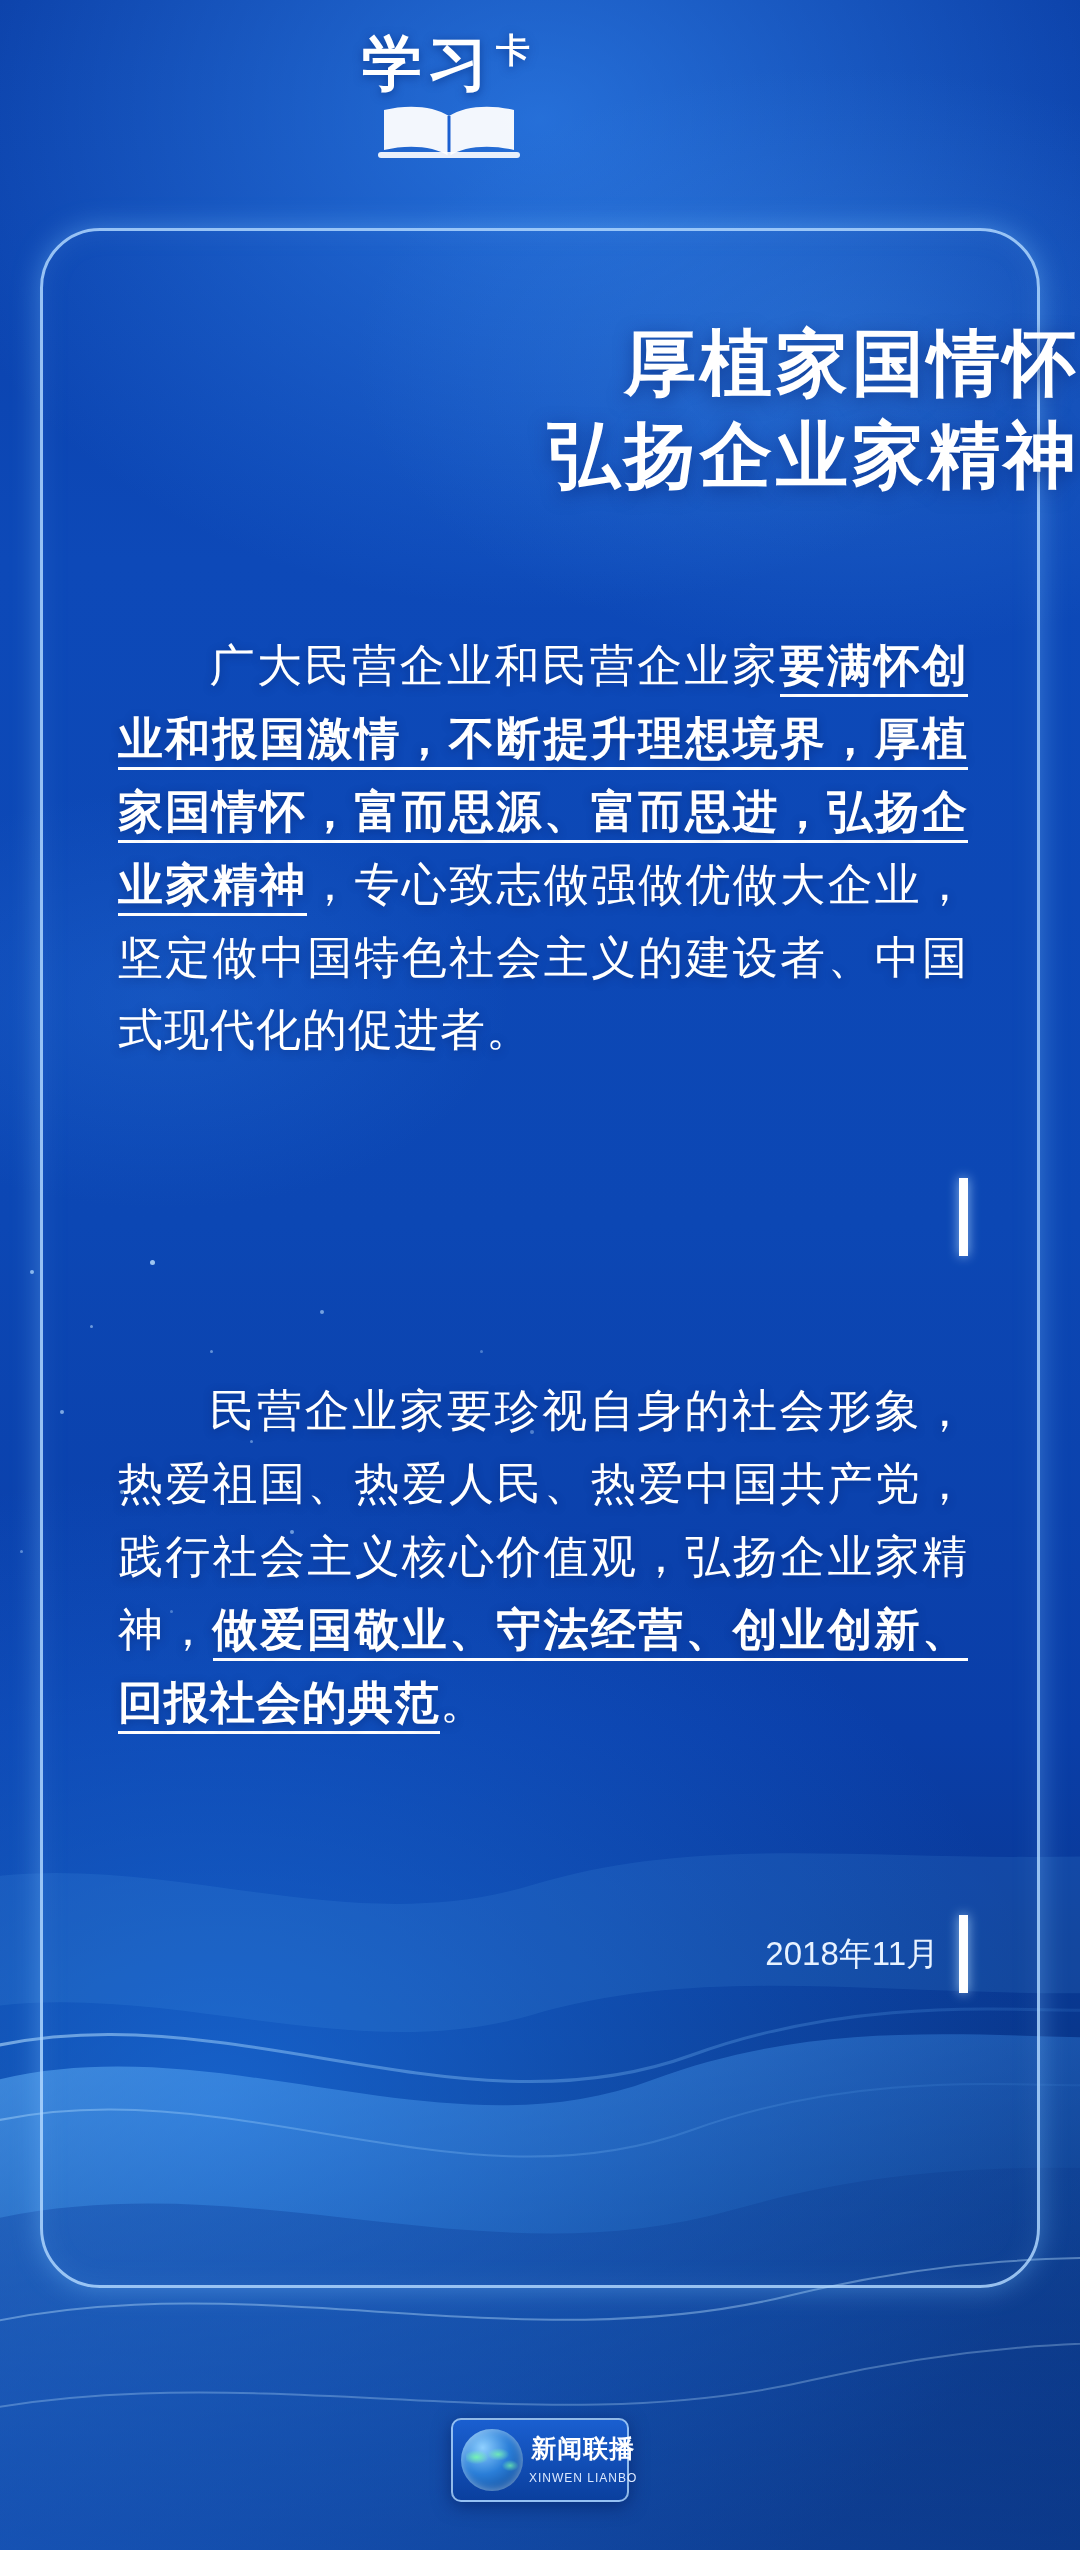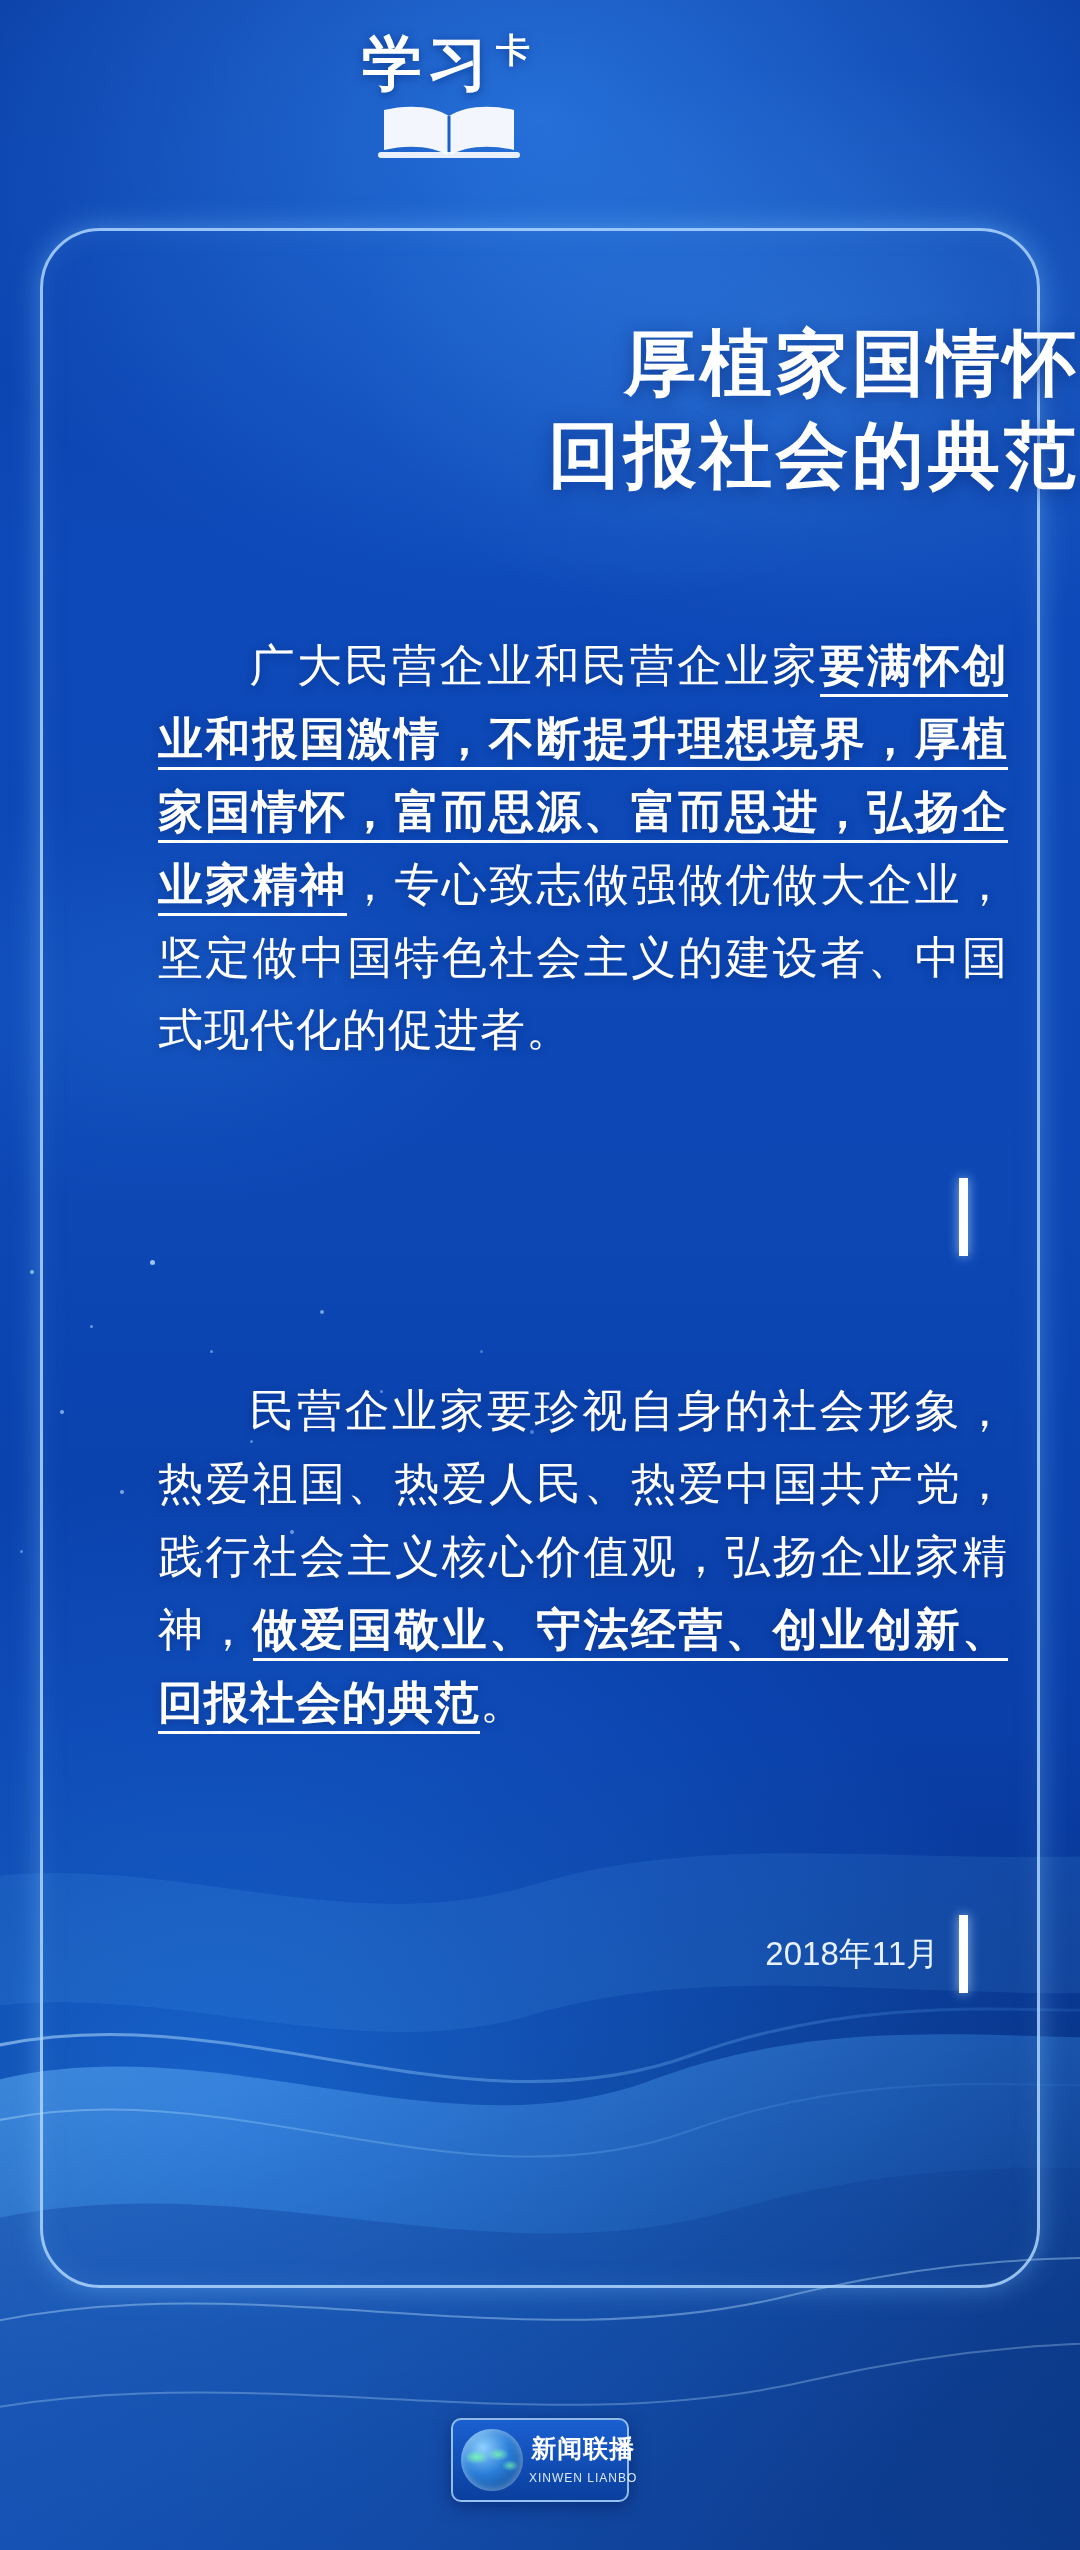--- a/index.html
+++ b/index.html
@@ -73,21 +73,20 @@
     letter-spacing:4px;
     color:#ffffff;
     line-height:1.28;
     text-shadow:0 4px 18px rgba(0,30,110,.55);
   }
 
   
   .quote {
     position:absolute; left:118px; width:850px;
     color:#ffffff;
-    margin-left:40px;
   }
   .quote p {
     font-family:"Liberation Serif", serif;
     font-size:45px;
     line-height:1.62;
     text-align:justify;
     text-justify:inter-ideograph;
     letter-spacing:1px;
     text-shadow:0 2px 10px rgba(0,30,100,.45);
   }
@@ -214,21 +213,21 @@
         <path d="M75 14 L75 54" stroke="#1a5fd0" stroke-width="3"></path>
         <rect x="4" y="50" width="142" height="6" rx="3" fill="#ffffff" opacity="0.9"></rect>
       </svg>
     </div>
   </div>
 
   <div class="frame"></div>
 
   <div class="title-block">
     <div class="title-line">厚植家国情怀</div>
-    <div class="title-line">回报社会的典范</div>
+    <div class="title-line">弘扬企业家精神</div>
   </div>
 
   <div class="quote" style="top:630px;">
     <p><span class="indent"></span><span>广大民营企业和民营企业家</span><span class="em">要满怀创业和报国激情，不断提升理想境界，厚植家国情怀，富而思源、富而思进，弘扬企业家精神</span><span>，专心致志做强做优做大企业，坚定做中国特色社会主义的建设者、中国式现代化的促进者。</span></p>
   </div>
 
   <div class="attrib" style="top:1178px;">
     <div class="row">
       <div class="bar"></div>
     </div>

